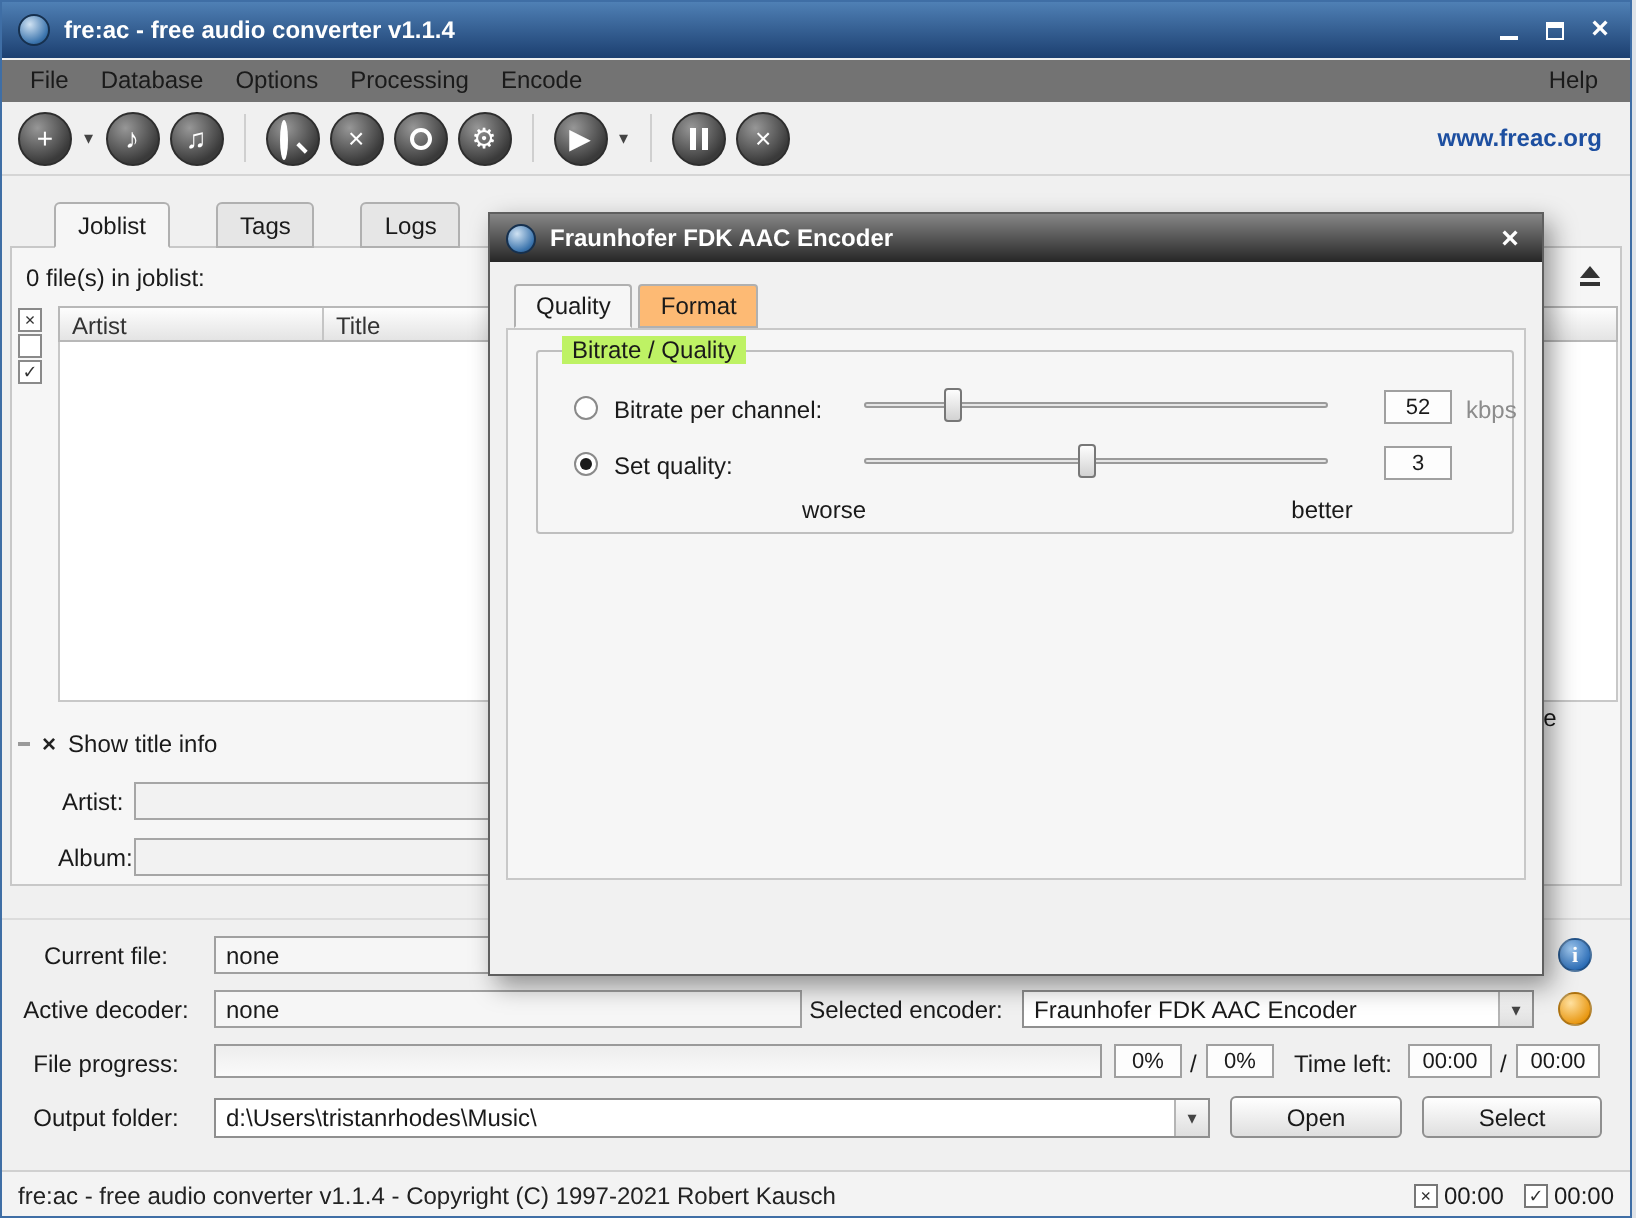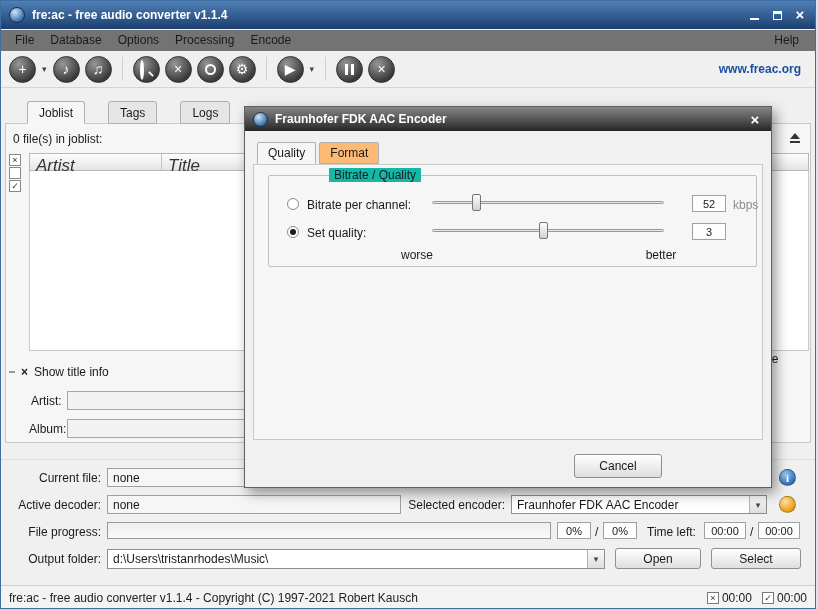--- a/index.html
+++ b/index.html
@@ -56,40 +56,40 @@
     display:flex; flex-direction:column; align-items:center; justify-content:center; }
   .eject-tri { width:0; height:0; border-left:5px solid transparent; border-right:5px solid transparent; border-bottom:6px solid #333; }
   .eject-bar { width:10px; height:2px; background:#333; margin-top:2px; }
 
   .sel-col { position:absolute; left:8px; top:153px; display:flex; flex-direction:column; gap:1px; }
   .sel-box { width:12px; height:12px; background:#fff; border:1px solid #8a8a8a;
     font-size:9px; line-height:10px; text-align:center; color:#333; }
 
   .list-header { position:absolute; left:28px; right:6px; top:152px; height:18px;
     background:linear-gradient(#fdfdfd,#e4e4e4); border:1px solid #b8b8b8; display:flex; }
-  .hcell { padding:2px 6px 0; color:#333; border-right:1px solid #c5c5c5; font-size:17px;font-style:italic; }
+  .hcell { padding:2px 6px 0; color:#333; border-right:1px solid #c5c5c5; font-size:12px; }
   .hcell.artist { width:132px; }
   .hcell.title { flex:1; border-right:none; }
   .list-body { position:absolute; left:28px; right:6px; top:170px; height:180px;
     background:#fff; border:1px solid #c8c8c8; border-top:none; }
 
   .toggle-row { position:absolute; left:8px; top:364px; display:flex; align-items:center; gap:6px; }
   .splitter-dash { width:6px; height:2px; background:#9a9a9a; }
   .x-toggle { font-size:12px; font-weight:bold; color:#222; line-height:12px; }
 
   .field-label { position:absolute; }
   .text-input { position:absolute; height:19px; background:#f2f2f2; border:1px solid #a6a6a6;
     font-family:"Liberation Sans", sans-serif; font-size:12px; padding:0 4px; }
 
   .frag-text { position:absolute; left:752px; top:351px; }
   .frag-line { position:absolute; left:770px; top:387px; width:1px; height:48px; background:#a9a9a9; }
 
   .hsep { position:absolute; left:0; right:0; top:458px; height:1px; background:#dcdcdc; }
 
-  .row-label { position:absolute; left:4px; width:96px; text-align:right; }
+  .row-label { position:absolute; left:4px; width:96px; text-align:center; }
   .sunken { position:absolute; background:#f6f6f6; border:1px solid #a0a0a0; height:19px;
     padding:2px 5px 0; overflow:hidden; white-space:nowrap; }
   .combo { position:absolute; height:19px; background:#fff; border:1px solid #8f8f8f; display:flex; }
   .combo-text { flex:1; padding:2px 5px 0; overflow:hidden; white-space:nowrap; }
   .combo-arrow { width:17px; border-left:1px solid #b5b5b5; background:linear-gradient(#fafafa,#dedede);
     display:flex; align-items:center; justify-content:center; font-size:9px; color:#444; }
   .status-icon { position:absolute; width:17px; height:17px; border-radius:50%; border:1px solid rgba(0,0,0,.25); }
   .status-icon.info { background:radial-gradient(circle at 35% 30%, #9ec7ef, #2b6cb5 75%);
     color:#fff; font-family:"Liberation Serif", serif; font-weight:bold; font-size:11px;
     display:flex; align-items:center; justify-content:center; }
@@ -124,21 +124,21 @@
   .dlg-title { color:#fff; font-weight:bold; }
   .dlg-close { margin-left:auto; color:#fff; font-size:15px; font-weight:bold; width:16px; text-align:center; }
   .dtabs { position:absolute; left:12px; top:35px; display:flex; z-index:2; }
   .dtab { height:22px; padding:3px 10px 0; background:#fdba74; border:1px solid #b0b0b0;
     border-radius:2px 2px 0 0; margin-right:3px; }
   .dtab.active { background:#f6f6f6; border-bottom-color:#f6f6f6; }
   .dpane { position:absolute; left:8px; right:8px; top:57px; height:276px;
     background:#f6f6f6; border:1px solid #c8c8c8; }
   .groupbox { position:absolute; left:14px; right:5px; top:10px; height:92px;
     border:1px solid #bfbfbf; border-radius:2px; }
-  .group-legend { position:absolute; top:-8px; left:12px; background:#14b8a6; padding:0 5px;margin-left:48px; }
+  .group-legend { position:absolute; top:-8px; left:12px; background:#bef264; padding:0 5px; }
   .radio { position:absolute; width:12px; height:12px; border:1px solid #8a8a8a; border-radius:50%; background:#fff; }
   .radio.checked::after { content:""; position:absolute; left:2px; top:2px; width:6px; height:6px;
     border-radius:50%; background:#1a1a1a; }
   .slider { position:absolute; width:232px; height:17px; }
   .slider-track { position:absolute; left:0; right:0; top:7px; height:3px;
     border:1px solid #9a9a9a; background:#e6e6e6; border-radius:2px; }
   .slider-handle { position:absolute; top:0; width:9px; height:17px;
     background:linear-gradient(#fdfdfd,#d2d2d2); border:1px solid #777; border-radius:2px; }
   .dim { color:#8c8c8c; }
   .dlg-btn { position:absolute; top:347px; width:88px; height:24px; border:1px solid #8f8f8f;
@@ -326,16 +326,15 @@
         <span class="slider" style="left:163px; top:46px;">
           <span class="slider-track"></span>
           <span class="slider-handle" style="left:107px;"></span>
         </span>
         <span class="val-box" style="left:423px; top:47px; width:34px;">3</span>
 
         <span class="field-label" style="left:118px; top:72px; width:60px; text-align:center;">worse</span>
         <span class="field-label" style="left:362px; top:72px; width:60px; text-align:center;">better</span>
       </div>
     </div>
-    <div class="dlg-btn" style="left:329px;">Cancel</div>
   </div>
 
 </div>
 
 </body></html>

